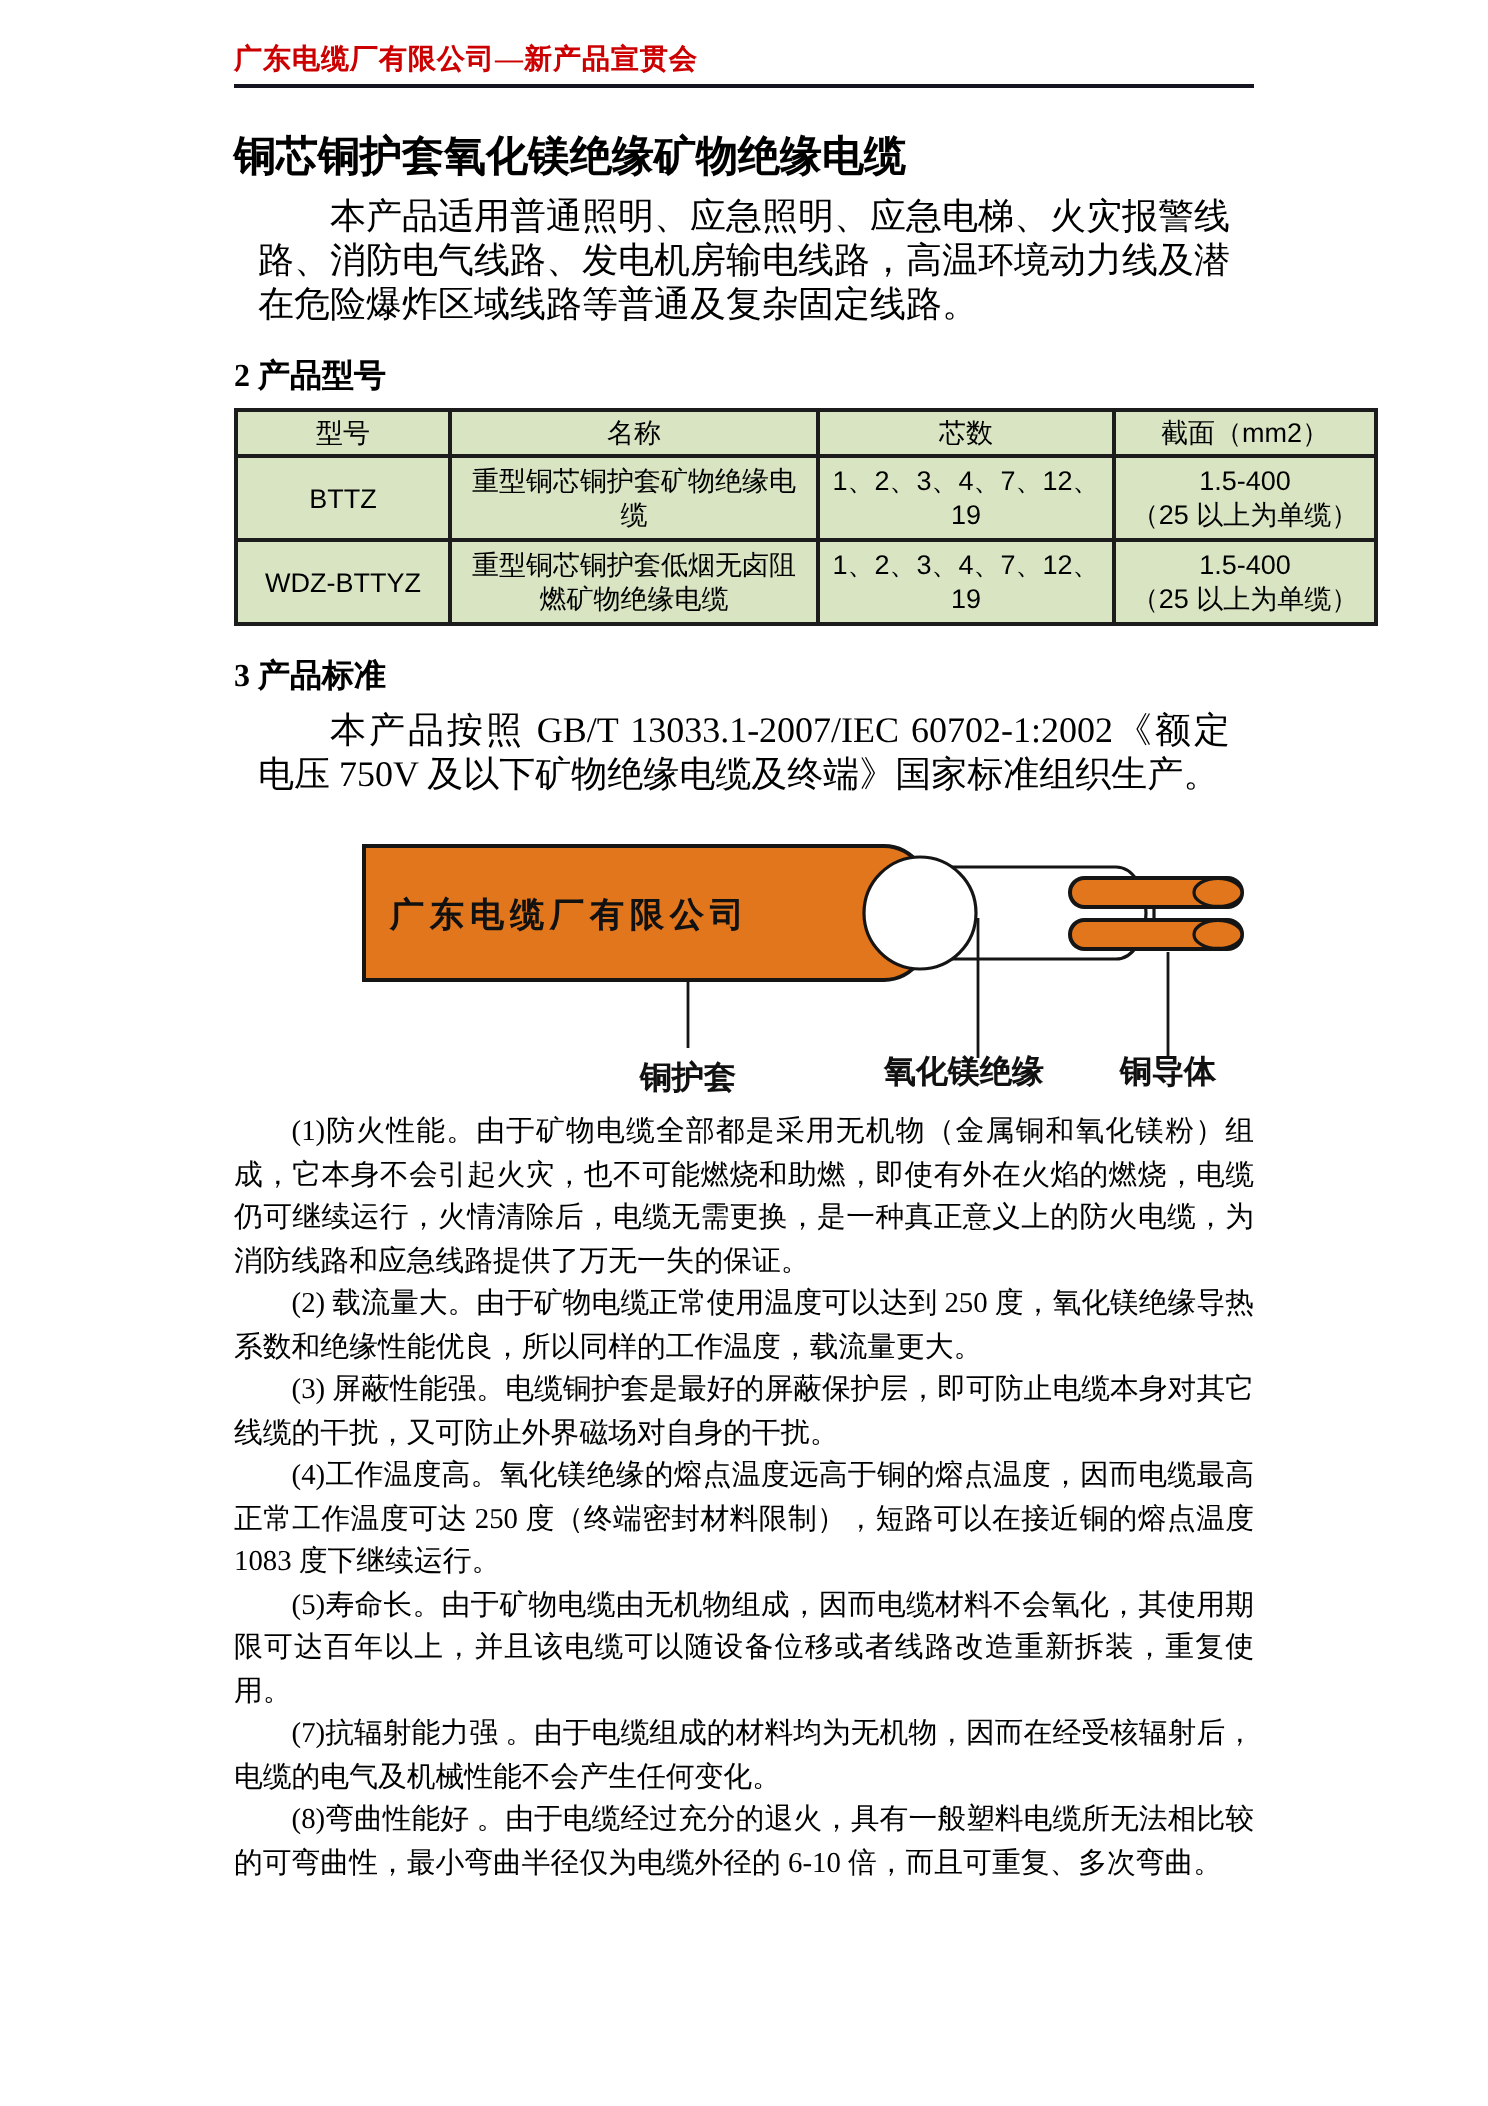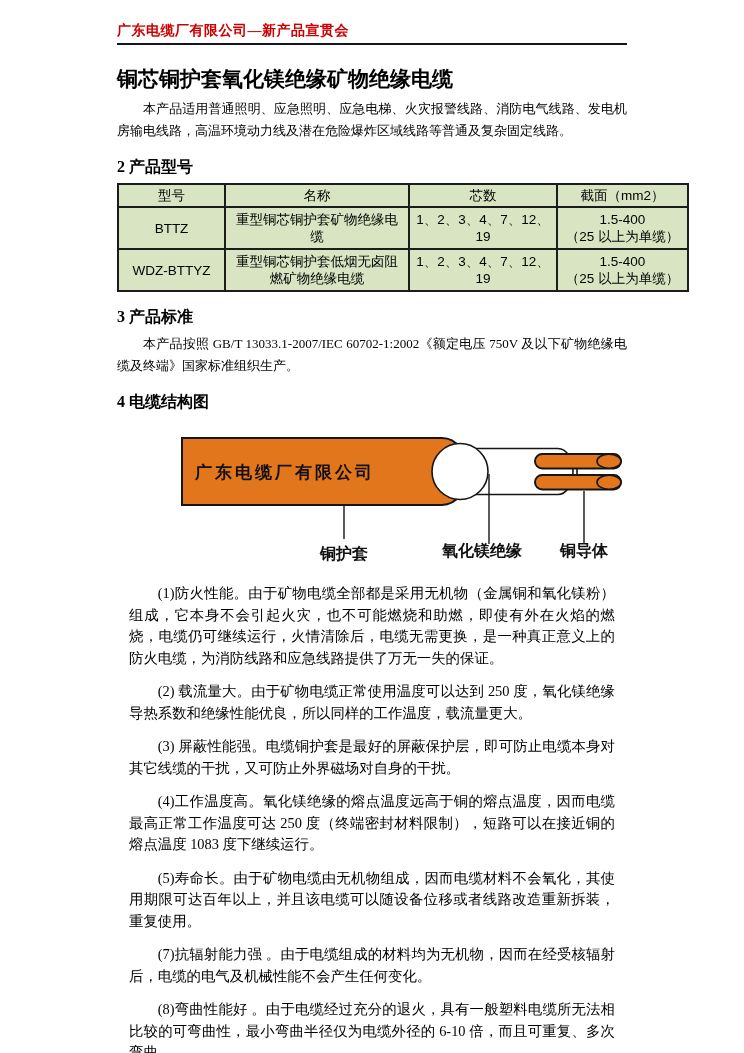--- a/index.html
+++ b/index.html
@@ -31,25 +31,25 @@
     font-size:21px;
     font-weight:bold;
     margin:20px 0 0 0;
   }
   h2.sec {
     font-size:16px;
     font-weight:bold;
     margin:15px 0 5px 0;
   }
   p.body-text {
-    font-size:13px;
+    font-size:18px;
     line-height:22px;
     text-indent:2em;
     text-align:justify;
-    margin:5px 0;
+    margin:5px 12px;
   }
   table.models {
     border-collapse:collapse;
     margin-top:5px;
     width:570px;
     font-family:"Liberation Sans","DejaVu Sans",sans-serif;
     font-size:13.5px;
     table-layout:fixed;
   }
   table.models th, table.models td {
@@ -80,21 +80,21 @@
     font-family:"Liberation Serif","DejaVu Serif",serif;
     fill:#111;
   }
   .sheath-fill { fill:var(--cable-orange,#e2761c); }
   .outline { stroke:#151515; }
   p.feature {
     font-size:14.4px;
     line-height:21.5px;
     text-indent:2em;
     text-align:justify;
-    margin:12px;
+    margin:0;
   }
 </style>
 </head>
 <body>
 
 <div class="page">
 
   <div class="header">
     <span class="header-text">广东电缆厂有限公司—新产品宣贯会</span>
   </div>
@@ -138,21 +138,20 @@
           <span class="blk">1.5-400</span>
           <span class="blk">（25 以上为单缆）</span>
         </td>
       </tr>
     </tbody>
   </table>
 
   <h2 class="sec">3 产品标准</h2>
   <p class="body-text">本产品按照 GB/T 13033.1-2007/IEC 60702-1:2002《额定电压 750V 及以下矿物绝缘电缆及终端》国家标准组织生产。</p>
 
-  <h2 class="sec">4 电缆结构图</h2>
 
   <div class="diagram">
     <svg width="560" height="150" viewBox="0 0 560 150">
 
       <path class="sheath-fill outline" stroke-width="2" d="M20,17 H280 A26,33.5 0 0 1 280,84 H20 Z"></path>
 
       <path class="outline" fill="#ffffff" stroke-width="1.6" d="M298,27.5 H396 A15,23 0 0 1 396,73.5 H298 Z"></path>
 
       <circle class="outline" cx="298" cy="50.5" r="28" fill="#ffffff" stroke-width="1.6"></circle>
 

